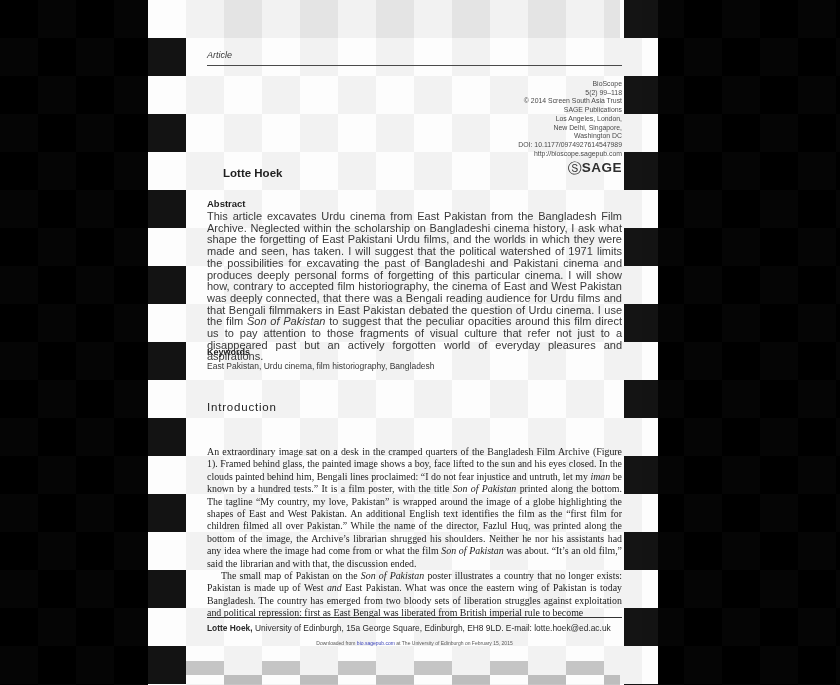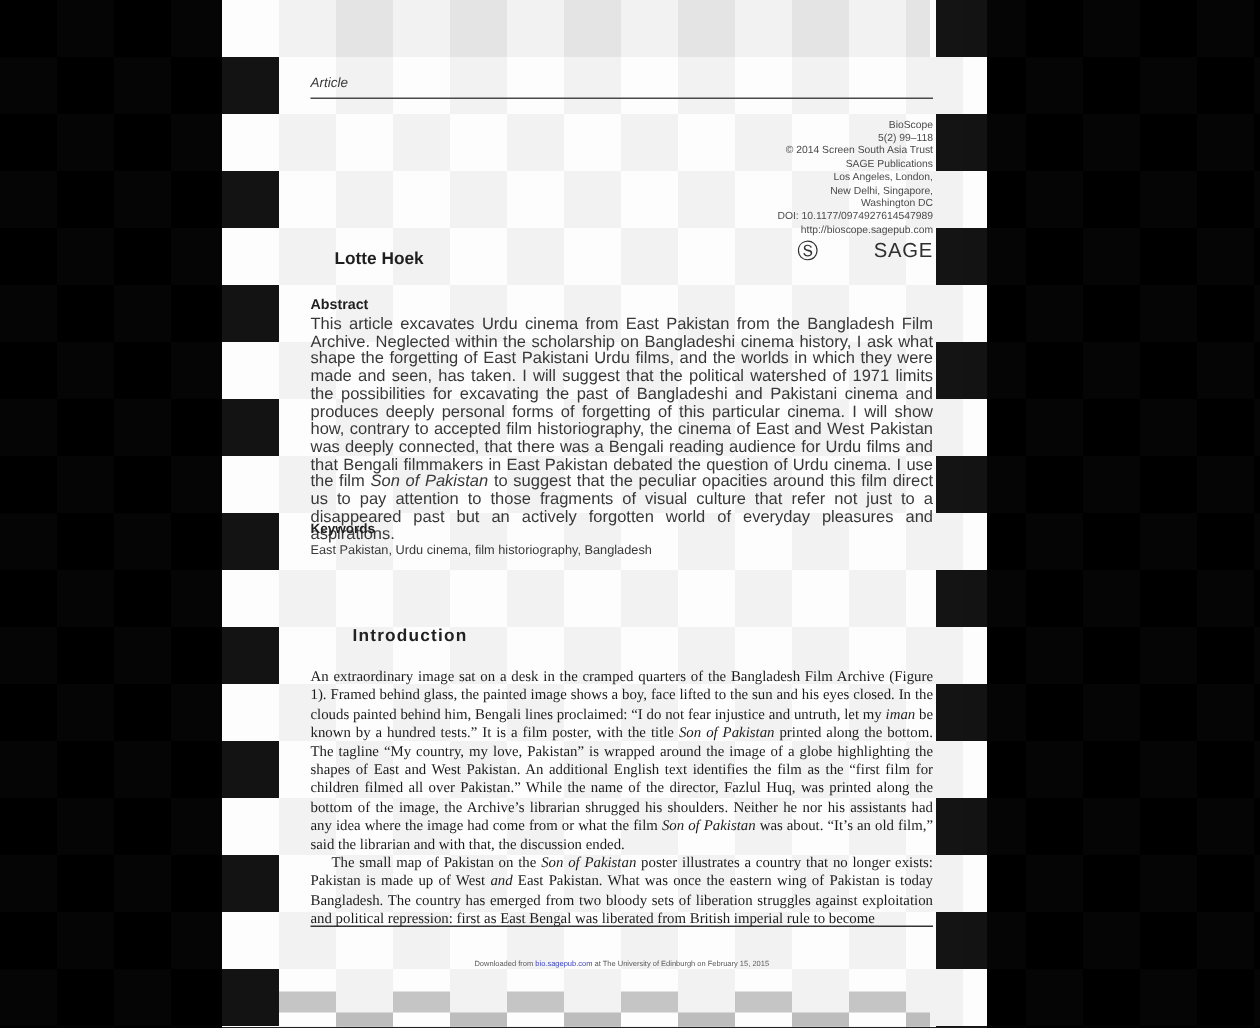--- a/index.html
+++ b/index.html
@@ -19,29 +19,29 @@
   .edge-bottom{left:38px;bottom:0;width:434px;height:24px;opacity:.22;background-position:0 14px;}
   .content{position:absolute;left:0;top:0;width:481px;height:685px;}
   .kicker{position:absolute;left:59px;top:50px;font-size:9px;font-style:italic;color:#3a3a3a;}
   .rule-top{position:absolute;left:59px;top:65px;width:415px;border-top:1px solid #4a4a4a;}
   .title{position:absolute;left:59px;top:76px;width:350px;font-size:15px;line-height:19px;
     font-weight:bold;color:#2b2b2b;}
   .jinfo{position:absolute;top:80px;left:59px;width:415px;text-align:right;
     font-size:6.9px;line-height:8.7px;color:#4a4a4a;}
   .sage{position:absolute;top:158px;left:59px;width:415px;text-align:right;color:#2f2f2f;}
   .sage .circle-s{font-size:14px;vertical-align:-1px;}
-  .sage .sage-word{font-size:13.5px;font-weight:normal;letter-spacing:.5px;margin-left:37px;}
+  .sage .sage-word{font-size:13.5px;font-weight:bold;letter-spacing:.5px;}
   .author{position:absolute;left:59px;top:167px;font-size:11.5px;font-weight:bold;color:#1f1f1f;margin-left:16px;}
   .abs-h{position:absolute;left:59px;top:198px;font-size:9.5px;font-weight:bold;color:#1f1f1f;text-align:right;}
   .abs-t{position:absolute;left:59px;top:211px;width:415px;font-size:11px;line-height:11.7px;
     text-align:justify;color:#383838;}
   .kw-h{position:absolute;left:59px;top:347px;font-size:9px;font-weight:bold;color:#1f1f1f;}
   .kw-t{position:absolute;left:59px;top:361px;font-size:8.5px;color:#383838;}
-  .intro-h{position:absolute;left:59px;top:418px;font-size:11.5px;font-weight:bold;
-    letter-spacing:.8px;color:#222;margin-left:28px;}
+  .intro-h{position:absolute;left:59px;top:401px;font-size:11.5px;font-weight:normal;
+    letter-spacing:.8px;color:#222;}
   .body-t{position:absolute;left:59px;top:446px;width:415px;
     font-family:"Liberation Serif",serif;font-size:9.9px;line-height:12.4px;
     text-align:justify;color:#1c1c1c;}
   .body-t p{margin:0;}
   .body-t p.indent{text-indent:14px;}
   .rule-foot{position:absolute;left:59px;top:617px;width:415px;border-top:1px solid #333;}
   .foot-t{position:absolute;left:59px;top:623px;width:415px;font-size:8.4px;color:#2a2a2a;}
   .dl-note{position:absolute;left:59px;top:640px;width:415px;text-align:center;
     font-size:5px;color:#5a5a5a;}
   .it{font-style:italic;}
@@ -86,16 +86,17 @@
       <div class="kw-h">Keywords</div>
       <div class="kw-t">East Pakistan, Urdu cinema, film historiography, Bangladesh</div>
 
       <div class="intro-h">Introduction</div>
       <div class="body-t">
         <p><span>An extraordinary image sat on a desk in the cramped quarters of the Bangladesh Film Archive (Figure 1). Framed behind glass, the painted image shows a boy, face lifted to the sun and his eyes closed. In the clouds painted behind him, Bengali lines proclaimed: “I do not fear injustice and untruth, let my </span><span class="it">iman</span><span> be known by a hundred tests.” It is a film poster, with the title </span><span class="it">Son of Pakistan</span><span> printed along the bottom. The tagline “My country, my love, Pakistan” is wrapped around the image of a globe highlighting the shapes of East and West Pakistan. An additional English text identifies the film as the “first film for children filmed all over Pakistan.” While the name of the director, Fazlul Huq, was printed along the bottom of the image, the Archive’s librarian shrugged his shoulders. Neither he nor his assistants had any idea where the image had come from or what the film </span><span class="it">Son of Pakistan</span><span> was about. “It’s an old film,” said the librarian and with that, the discussion ended.</span></p>
         <p class="indent"><span>The small map of Pakistan on the </span><span class="it">Son of Pakistan</span><span> poster illustrates a country that no longer exists: Pakistan is made up of West </span><span class="it">and</span><span> East Pakistan. What was once the eastern wing of Pakistan is today Bangladesh. The country has emerged from two bloody sets of liberation struggles against exploitation and political repression: first as East Bengal was liberated from British imperial rule to become</span></p>
       </div>
 
       <div class="rule-foot"></div>
+      <div class="foot-t"><span class="bd">Lotte Hoek,</span><span> University of Edinburgh, 15a George Square, Edinburgh, EH8 9LD. E-mail: lotte.hoek@ed.ac.uk</span></div>
       <div class="dl-note"><span>Downloaded from </span><span style="color: rgb(60, 68, 187);">bio.sagepub.com</span><span> at The University of Edinburgh on February 15, 2015</span></div>
     </div>
   </div>
 </div>
 
 </body></html>

